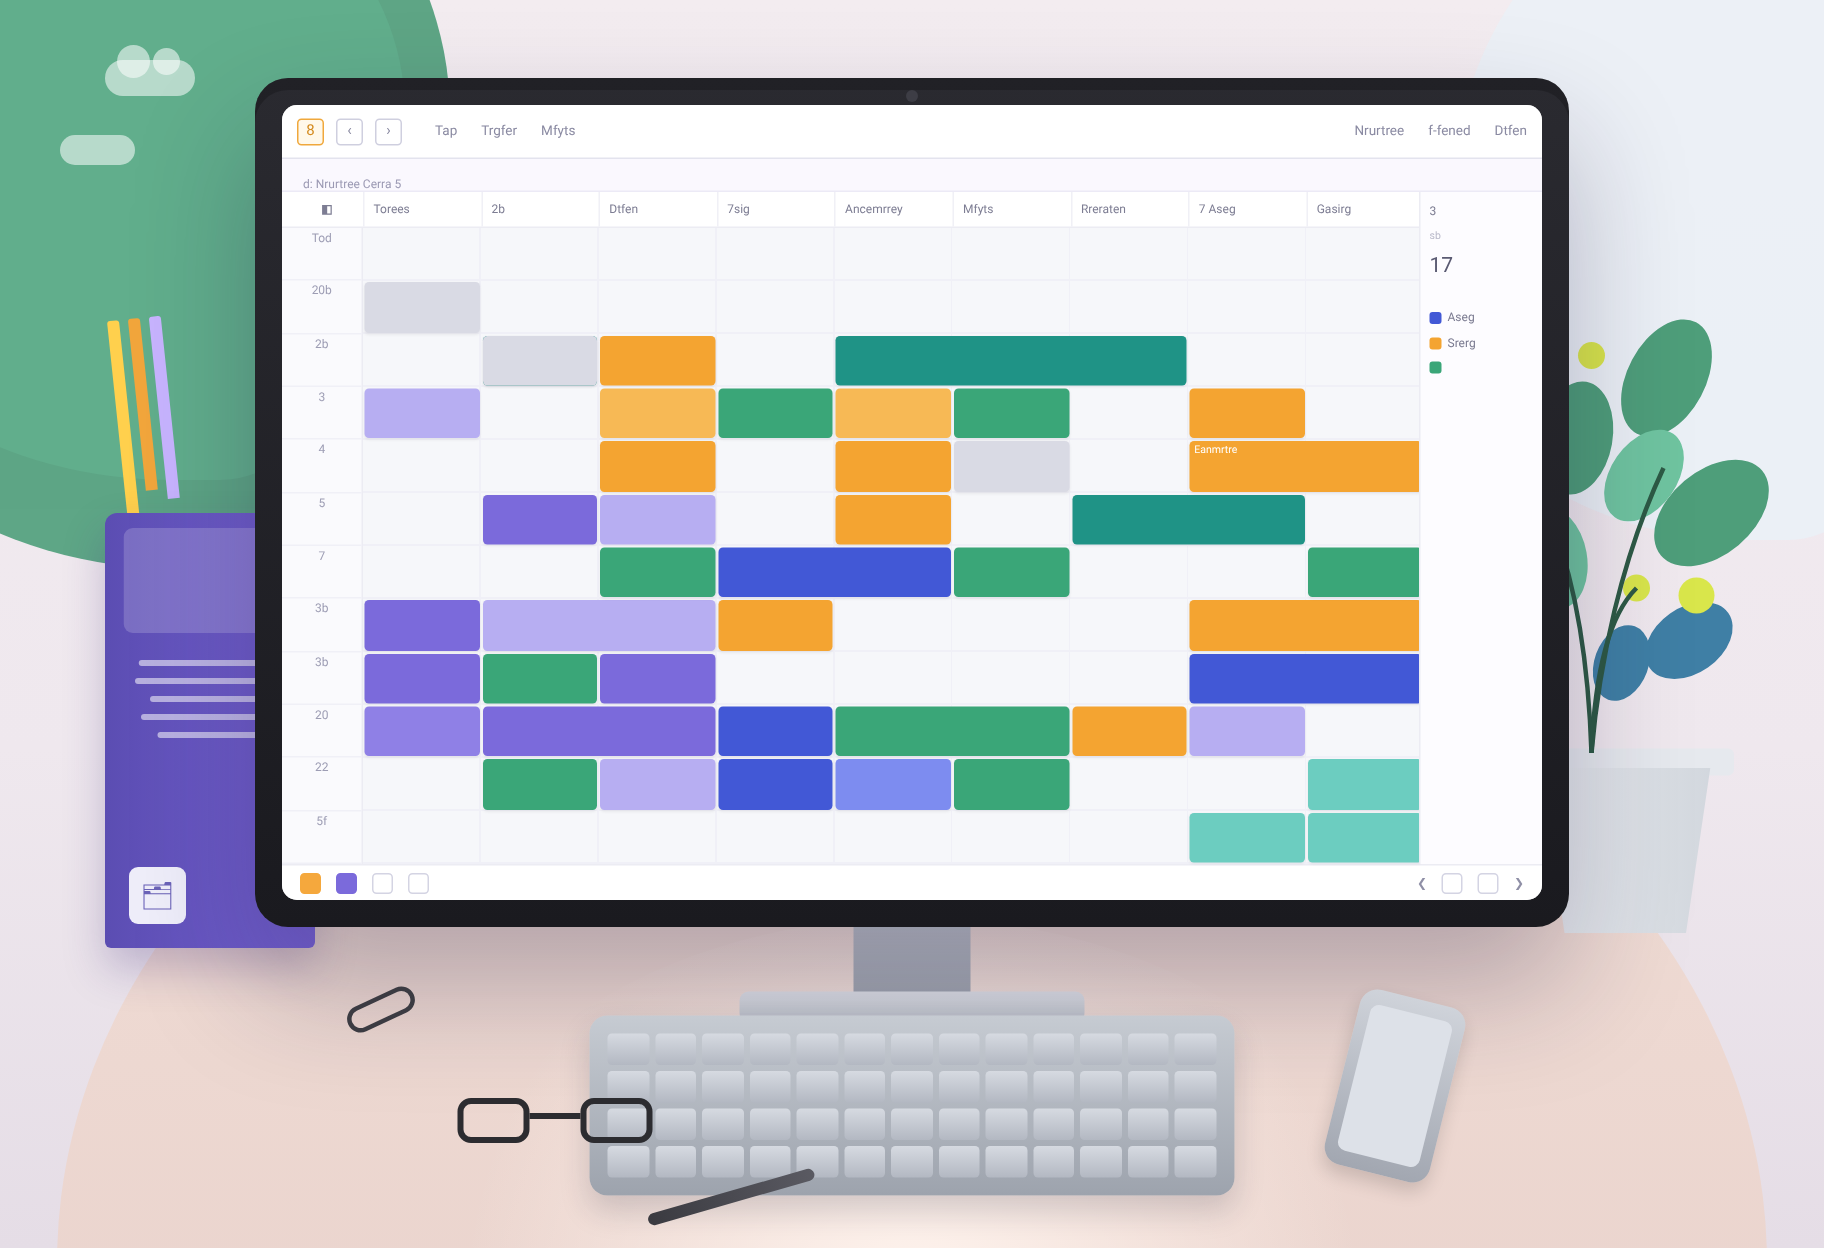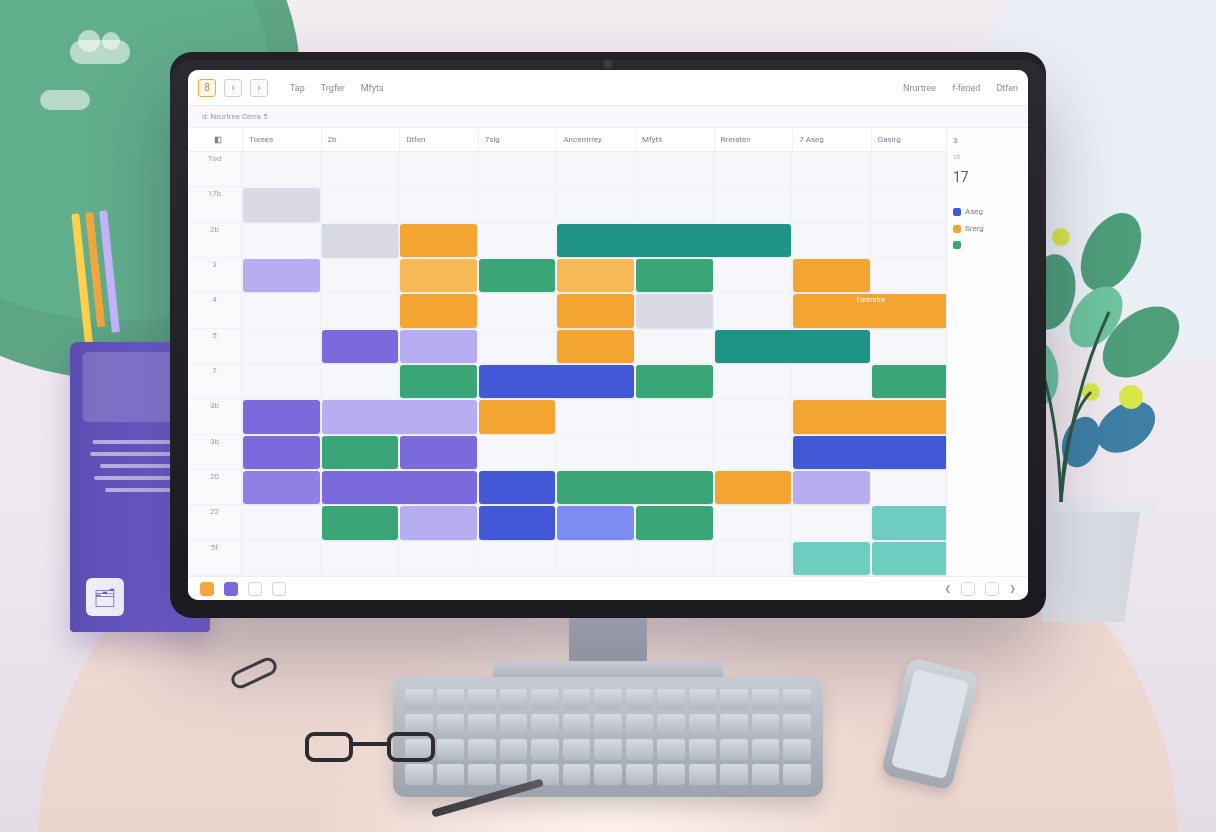--- a/index.html
+++ b/index.html
@@ -63,37 +63,37 @@
   .titlebar .right{margin-left:auto;display:flex;gap:14px;color:#cfc6ff;}
   .winbtn{width:9px;height:9px;border:1px solid #cfc6ff;border-radius:2px;}
 
   .toolbar{height:36px;background:#fff;border-bottom:1px solid #e3e3ee;display:flex;align-items:center;padding:0 10px;font-size:9px;color:#636377;gap:8px;}
   .tool-icn{width:18px;height:18px;border:1px solid #cfcfdf;border-radius:3px;display:flex;align-items:center;justify-content:center;font-size:10px;color:#8888a0;}
   .tool-icn.today{background:#fff8ea;border-color:#f0a83c;color:#d48a1e;}
   .tool-tabs{display:flex;gap:16px;margin-left:14px;font-size:9px;color:#8a8aa2;}
   .tool-tabs span{cursor:pointer;}
   .tb-gap{flex:1;}
 
-  .subbar{height:22px;background:#faf8fe;border-bottom:1px solid #eceaf6;display:flex;align-items:center;gap:14px;padding:0 14px;font-size:8px;color:#9b99b3;}
+  .subbar{height:22px;background:#faf8fe;border-bottom:1px solid #eceaf6;display:flex;align-items:flex-end;gap:14px;padding:0 14px;font-size:8px;color:#9b99b3;}
 
   
   .col-header{height:24px;background:#fff;border-bottom:1px solid #ececf3;display:grid;grid-template-columns:54px repeat(10,1fr);align-items:center;font-size:8px;color:#7d7d93;}
   .col-header>div{padding-left:6px;border-left:1px solid #f0f0f6;height:100%;display:flex;align-items:center;white-space:nowrap;overflow:hidden;}
   .col-header>div:first-child{justify-content:center;border-left:none;font-weight:600;}
 
   .grid-wrap{flex:1;display:flex;min-height:0;}
   .time-col{width:54px;background:#fafafd;border-right:1px solid #ececf3;display:flex;flex-direction:column;font-size:8px;color:#9d9db4;}
   .time-col .slot{flex:1;display:flex;align-items:flex-start;justify-content:center;padding-top:2px;border-bottom:1px solid #f0f0f7;}
   .cal{flex:1;display:grid;grid-template-columns:repeat(10,1fr);grid-template-rows:repeat(12,1fr);position:relative;background:
       repeating-linear-gradient(to bottom,transparent 0,transparent calc(100%/12 - 1px),#f0f0f7 calc(100%/12 - 1px),#f0f0f7 calc(100%/12)),
       repeating-linear-gradient(to right,transparent 0,transparent calc(10% - 1px),#f0f0f7 calc(10% - 1px),#f0f0f7 10%);}
   .ev{border-radius:3px;font-size:7px;color:#fff;padding:2px 3px;overflow:hidden;line-height:1.2;margin:1px;box-shadow:0 1px 2px rgba(0,0,0,.06);min-width:0;}
   .ev.purple{background:#7b6adb;} .ev.purple2{background:#8f80e6;} .ev.pl{background:#b7aef2;color:#4c418f;}
   .ev.green{background:#3aa678;} .ev.teal{background:#1f9386;} .ev.teal-l{background:#6ccdc0;color:#0c5a52;}
-  .ev.orange{background:#f4a431;text-align:center;} .ev.amber{background:#f7b955;color:#6e4400;}
+  .ev.orange{background:#f4a431;} .ev.amber{background:#f7b955;color:#6e4400;}
   .ev.blue{background:#4258d6;} .ev.blue-l{background:#7d8cf0;}
   .ev.gray{background:#d9dae4;color:#6a6a7b;}
 
   .footer{height:24px;background:#fff;border-top:1px solid #ececf3;display:flex;align-items:center;padding:0 12px;gap:10px;font-size:8px;color:#8f8fa6;}
   .footer .ficn{width:14px;height:14px;border:1px solid #d4d4e3;border-radius:3px;}
   .footer .ficn.a{background:#f5a83d;border-color:#f5a83d;}
   .footer .ficn.b{background:#7b6adb;border-color:#7b6adb;}
   .footer .spacer{flex:1;}
 
   .side-strip{position:absolute;right:0;top:0;bottom:24px;width:82px;background:#fdfcff;border-left:1px solid #ececf3;padding:8px 6px;font-size:8px;color:#7a7a90;display:flex;flex-direction:column;gap:8px;}
@@ -202,21 +202,21 @@
         <div>Mfyts</div>
         <div>Rreraten</div>
         <div>7 Aseg</div>
         <div>Gasirg</div>
         <div>9sb</div>
       </div>
 
       <div class="grid-wrap">
         <div class="time-col" id="time-col">
             <div class="slot">Tod</div>
-            <div class="slot">17b</div>
+            <div class="slot">20b</div>
             <div class="slot">2b</div>
             <div class="slot">3</div>
             <div class="slot">4</div>
             <div class="slot">5</div>
             <div class="slot">7</div>
             <div class="slot">3b</div>
             <div class="slot">3b</div>
             <div class="slot">20</div>
             <div class="slot">22</div>
             <div class="slot">5f</div>

